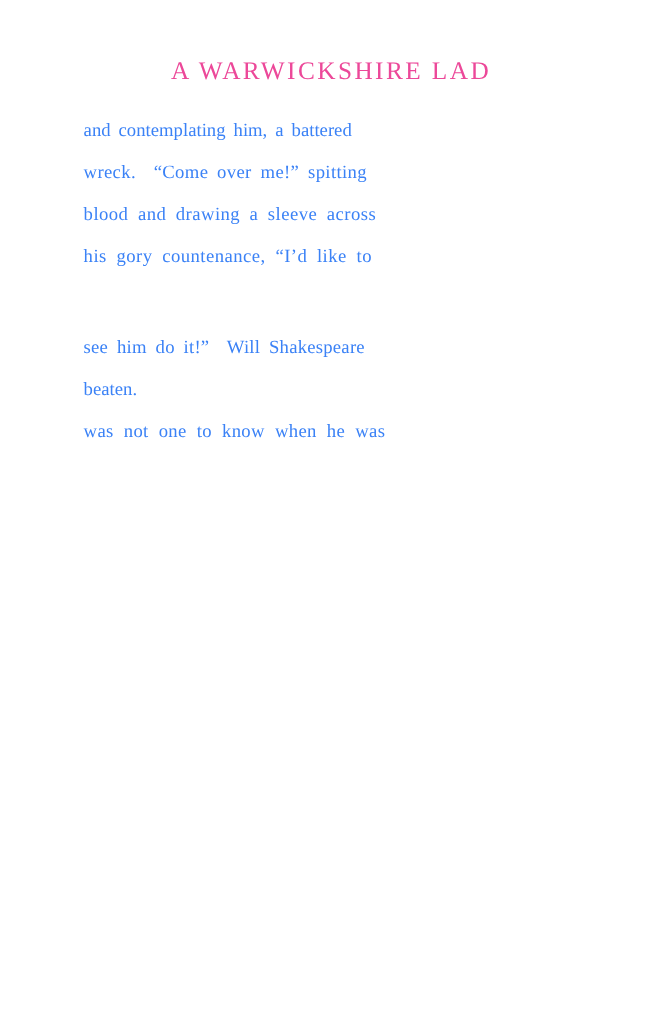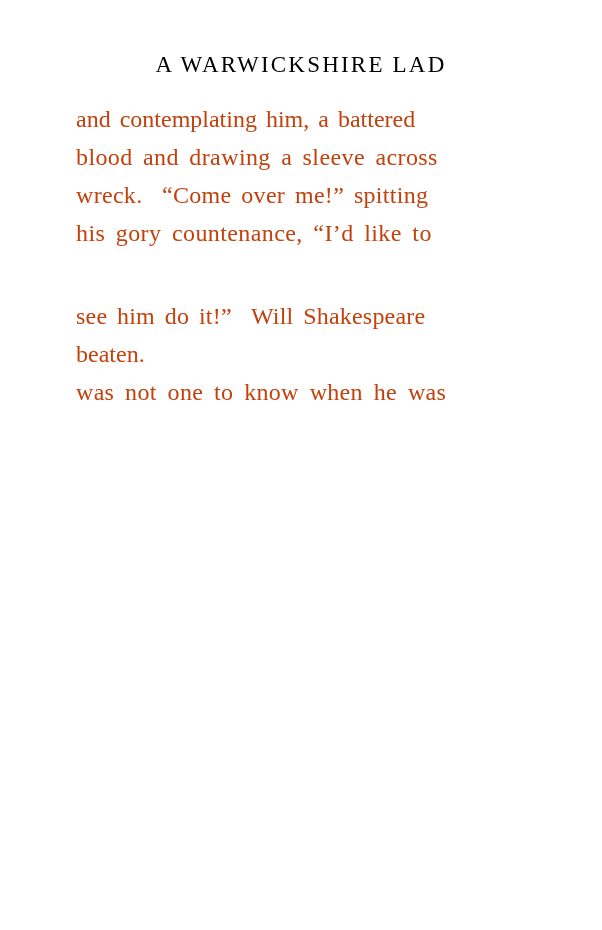--- a/index.html
+++ b/index.html
@@ -26,31 +26,31 @@
   .running-head {
     position: absolute;
     top: 52px;
     left: 0;
     width: 602px;
     text-align: center;
     font-size: 23px;
     letter-spacing: 2.2px;
     font-variant: small-caps;
     text-transform: uppercase;
-    color: #000000;
+    color: #ec4899;
     white-space: pre;
   }
   .body-text {
     position: absolute;
     top: 100px;
     left: 76px;
     width: 452px;
-    font-size: 24px;
+    font-size: 17px;
     line-height: 38px;
-    color: #c2410c;
+    color: #3b82f6;
     text-align: justify;
   }
   .body-text .line {
     display: block;
     white-space: pre;
     text-align: justify;
   }
   
   .line.l1 { word-spacing: 3.0px; }
   .line.l2 { word-spacing: 3.5px; letter-spacing: 0.3px; }
@@ -62,21 +62,21 @@
 </style>
 </head>
 <body>
 
 <div class="page">
 
   <div class="running-head">A WARWICKSHIRE LAD</div>
 
   <div class="body-text">
     <span class="line l1">and contemplating him, a battered</span>
+    <span class="line l2">wreck.  “Come over me!” spitting</span>
     <span class="line l3">blood and drawing a sleeve across</span>
-    <span class="line l2">wreck.  “Come over me!” spitting</span>
     <span class="line l4">his gory countenance, “I’d like to</span>
     <span class="line l5">see him do it!”  Will Shakespeare</span>
     <span class="line l7">beaten.</span>
     <span class="line l6">was not one to know when he was</span>
   </div>
 
 </div>
 
 </body></html>

